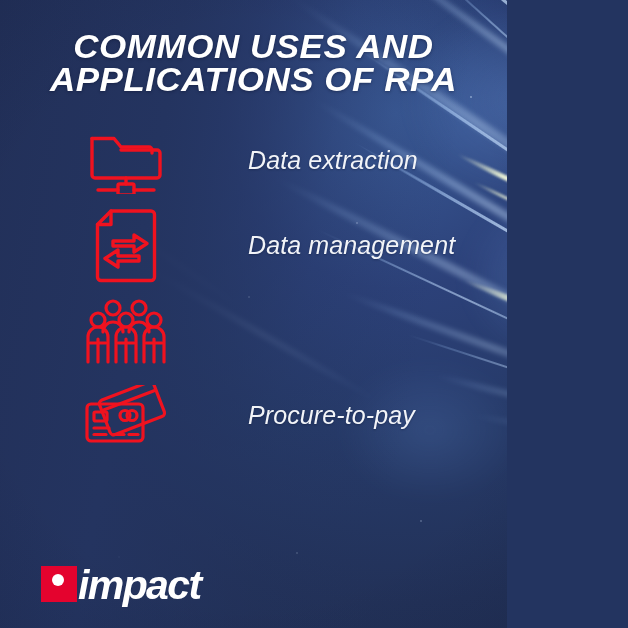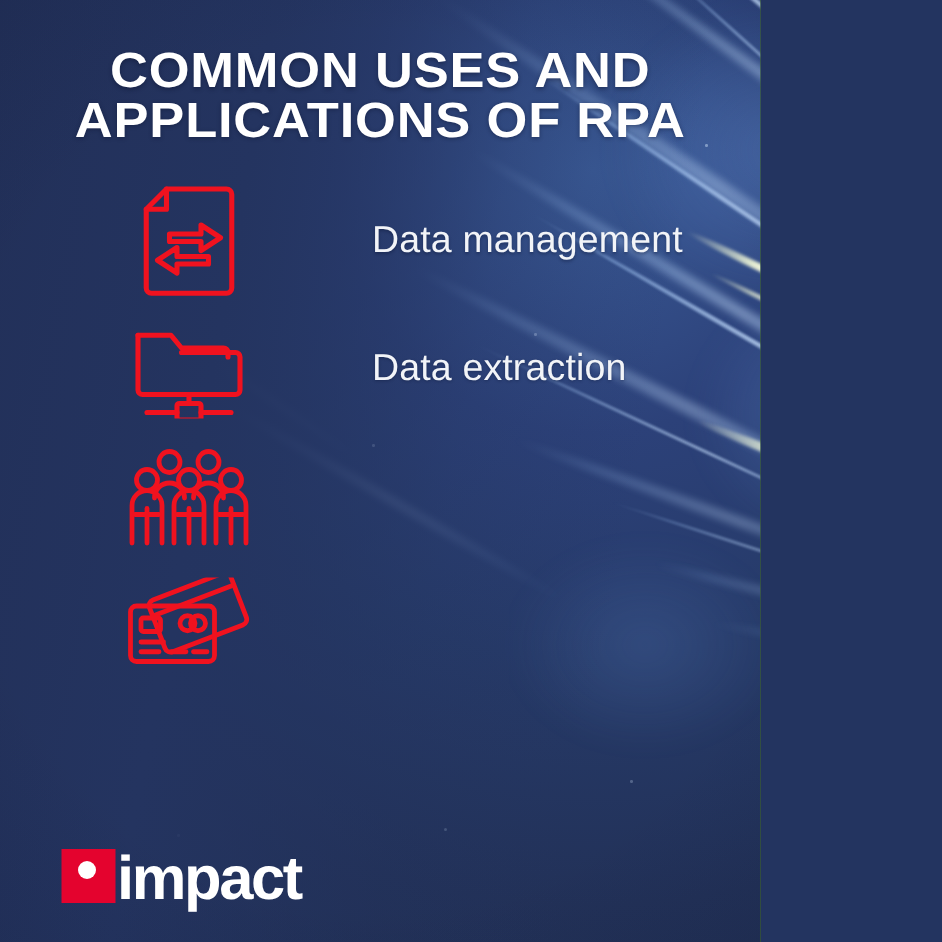--- a/index.html
+++ b/index.html
@@ -6,21 +6,22 @@
   body{
     width:628px;height:628px;
     font-family:"Liberation Sans", sans-serif;
     background:#233460;
     overflow:hidden;
   }
   #canvas{
     position:relative;
     width:507px;height:628px;
     overflow:hidden;
-    background:#4d7c0f;
+    background:#a16207;
+    font-style:italic;
   }
 
   
   .bg-base{
     position:absolute;inset:0;
     background:
       radial-gradient(120% 100% at 78% 18%, #3a5a96 0%, #2c4179 28%, #263a68 52%, #223158 78%, #1f2d51 100%);
   }
   .bg-left-wash{
     position:absolute;inset:0;
@@ -172,42 +173,42 @@
 
   <div class="title">
     <span class="ln">COMMON USES AND</span>
     <span class="ln">APPLICATIONS OF RPA</span>
   </div>
 
   <div class="rows">
 
     <div class="row">
       <div class="icon-cell">
-        <svg width="64" height="74" viewBox="0 0 64 74" fill="none" stroke="#F0121F" stroke-width="3.4" stroke-linecap="round" stroke-linejoin="round">
-          <path d="M17 2 H57 a3.5 3.5 0 0 1 3.5 3.5 V68 a3.5 3.5 0 0 1 -3.5 3.5 H7 a3.5 3.5 0 0 1 -3.5 -3.5 V15.5 Z"></path>
-          <path d="M17 2 V15.5 H3.5"></path>
-          <path d="M19 32 H40 V26 L53 34.5 L40 43 V37 H19 Z"></path>
-          <path d="M45 47 H24 V41 L11 49.5 L24 58 V52 H45 Z"></path>
-        </svg>
-      </div>
-      <div class="row-label">Data management</div>
-    </div>
-
-    <div class="row">
-      <div class="icon-cell">
         <svg width="76" height="66" viewBox="0 0 76 66" fill="none" stroke="#F0121F" stroke-width="3.4" stroke-linecap="round" stroke-linejoin="round">
           <path d="M4 10.5 H26 L33 19 H61 a3 3 0 0 1 3 3 V25"></path>
           <path d="M4 10.5 V47 a3 3 0 0 0 3 3 H69 a3 3 0 0 0 3 -3 V25 a3 3 0 0 0 -3 -3 H33"></path>
           <path d="M38 50 V56"></path>
           <path d="M10 62 H30"></path>
           <path d="M46 62 H66"></path>
           <rect x="30" y="56" width="16" height="11" rx="1.5"></rect>
         </svg>
       </div>
       <div class="row-label">Data extraction</div>
+    </div>
+
+    <div class="row">
+      <div class="icon-cell">
+        <svg width="64" height="74" viewBox="0 0 64 74" fill="none" stroke="#F0121F" stroke-width="3.4" stroke-linecap="round" stroke-linejoin="round">
+          <path d="M17 2 H57 a3.5 3.5 0 0 1 3.5 3.5 V68 a3.5 3.5 0 0 1 -3.5 3.5 H7 a3.5 3.5 0 0 1 -3.5 -3.5 V15.5 Z"></path>
+          <path d="M17 2 V15.5 H3.5"></path>
+          <path d="M19 32 H40 V26 L53 34.5 L40 43 V37 H19 Z"></path>
+          <path d="M45 47 H24 V41 L11 49.5 L24 58 V52 H45 Z"></path>
+        </svg>
+      </div>
+      <div class="row-label">Data management</div>
     </div>
 
     <div class="row">
       <div class="icon-cell">
         <svg width="84" height="66" viewBox="0 0 84 66" fill="none" stroke="#F0121F" stroke-width="3.2" stroke-linecap="round" stroke-linejoin="round">
 
           <circle cx="29" cy="10" r="7"></circle>
           <circle cx="55" cy="10" r="7"></circle>
 
           <path d="M19 34 a10 10 0 0 1 10 -10 a10 10 0 0 1 10 10"></path>
@@ -243,20 +244,21 @@
           <rect x="4" y="19" width="56" height="37" rx="4"></rect>
           <rect x="11" y="27" width="13" height="9" rx="1.5"></rect>
           <circle cx="42" cy="30.5" r="5"></circle>
           <circle cx="49" cy="30.5" r="5"></circle>
           <path d="M11 43 H26"></path>
           <path d="M11 49.5 H23"></path>
           <path d="M31 49.5 H41"></path>
           <path d="M46 49.5 H55"></path>
         </svg>
       </div>
+      <div class="row-label">Procure-to-pay</div>
     </div>
 
 
   </div>
 
   <div class="logo">
     <div class="logo-mark">
       <div class="dot"></div>
     </div>
     <div class="logo-word">impact</div>

